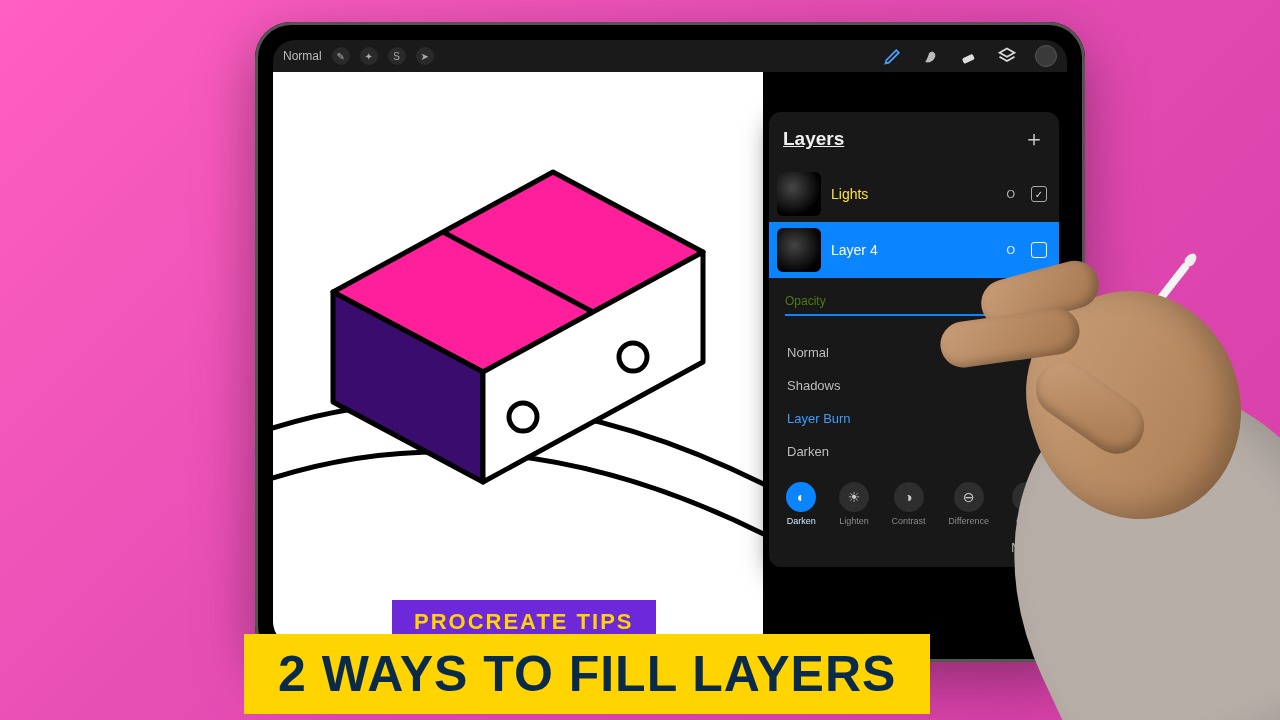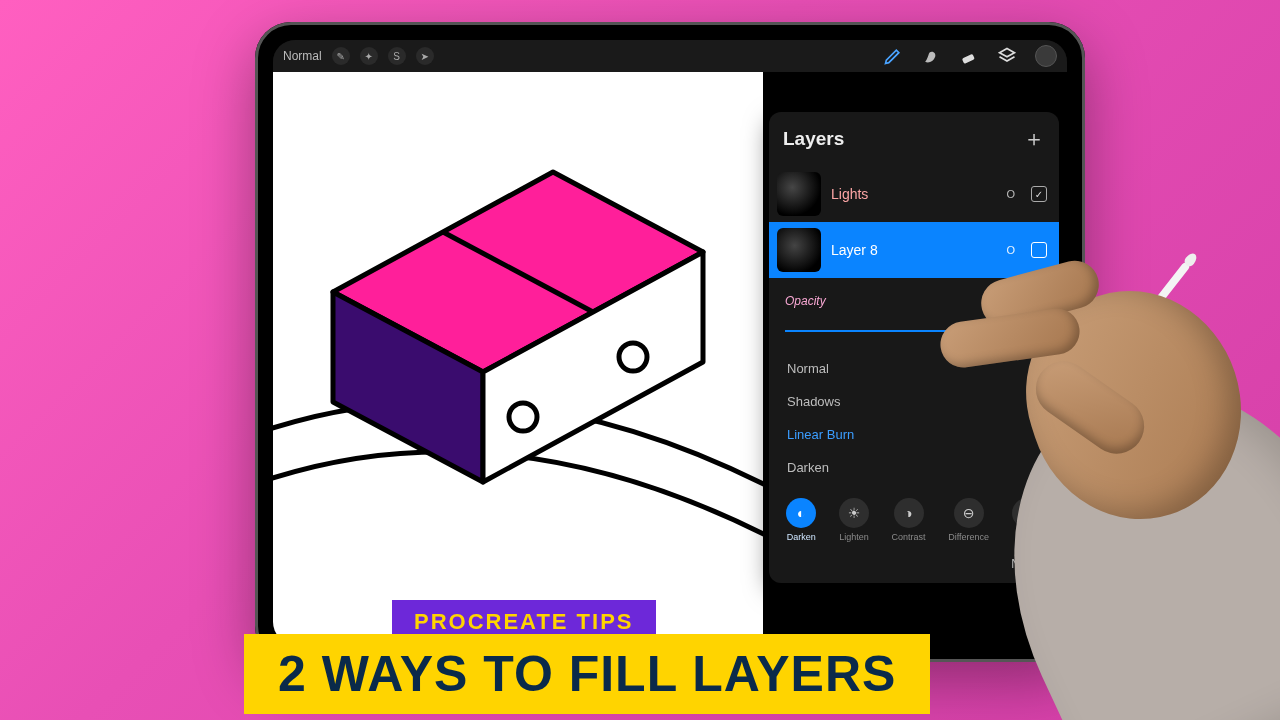--- a/index.html
+++ b/index.html
@@ -30,39 +30,39 @@
 .canvas { position:absolute; top:32px; left:0; right:0; bottom:0; background:#000; }
 .artboard { position:absolute; top:0; left:0; width:490px; height:570px; background:#fff; }
 .artboard svg { width:100%; height:100%; display:block; }
 
 
 .layers { position:absolute; top:40px; right:8px; width:290px;
   background:rgba(25,25,25,.96); border-radius:12px; overflow:hidden;
   box-shadow:0 8px 24px rgba(0,0,0,.5); }
 .layers-head { display:flex; justify-content:space-between; align-items:center;
   padding:12px 14px; }
-.layers-head h2 { color:#eee; font-size:19px; font-weight:600; }
+.layers-head h2 { color:#eee; font-size:19px; font-weight:600;text-decoration:underline; }
 .plus { color:#ccc; font-size:22px; font-weight:300; }
 .layer-row { display:flex; align-items:center; gap:10px; padding:6px 12px 6px 8px; }
 .layer-row.sel { background:#0a84ff; }
 .thumb { width:44px; height:44px; border-radius:6px; background:#2a2a2a; }
 .thumb.lights { background:radial-gradient(circle at 35% 35%,#fff3,#000 70%); }
 .thumb.l4 { background:radial-gradient(circle at 40% 40%,#444,#000 75%); }
 .thumb.shadows { background:radial-gradient(circle at 60% 60%,#2451ff,#0a1a55 80%); }
-.layer-name { flex:1; color:#fca5a5; font-size:14px; }
+.layer-name { flex:1; color:#fde047; font-size:14px; }
 .layer-row.sel .layer-name { color:#fff; }
 .layer-meta { color:#bcbcbc; font-size:11px; margin-right:6px; }
 .layer-row.sel .layer-meta{ color:#eaf4ff; }
 .chk { width:16px; height:16px; border:1.2px solid #aaa; border-radius:3px;
   display:flex; align-items:center; justify-content:center; font-size:10px; color:#ddd;}
 .chk.on::after{ content:"✓"; }
 .layer-row.sel .chk { border-color:#fff; }
 
 .opacity-row { padding:16px 16px 10px; }
-.op-label { color:#f9a8d4; font-size:12px; margin-bottom:16px; display:block;font-style:italic; }
+.op-label { color:#4d7c0f; font-size:12px; margin-bottom:0; display:block; }
 .slider { position:relative; height:14px; }
 .slider .track { position:absolute; top:6px; left:0; right:0; height:2px; background:#444; }
 .slider .fill { position:absolute; top:6px; left:0; width:92%; height:2px; background:#0a84ff; }
 .slider .knob { position:absolute; top:2px; left:92%; width:10px; height:10px;
   margin-left:-5px; border-radius:50%; background:#0a84ff; }
 
 .blend-list { padding:4px 0; }
 .blend-item { padding:9px 18px; color:#bdbdbd; font-size:13px; }
 .blend-item.active { color:#3b9dff; }
 
@@ -173,39 +173,39 @@
 
           <div class="layer-row">
             <div class="thumb lights"></div>
             <div class="layer-name">Lights</div>
             <span class="layer-meta">O</span>
             <span class="chk on"></span>
           </div>
 
           <div class="layer-row sel">
             <div class="thumb l4"></div>
-            <div class="layer-name">Layer 8</div>
+            <div class="layer-name">Layer 4</div>
             <span class="layer-meta">O</span>
             <span class="chk"></span>
           </div>
 
 
           <div class="opacity-row">
             <span class="op-label">Opacity</span>
             <div class="slider">
               <div class="track"></div>
                 <div class="fill"></div>
                 <div class="knob"></div>
             </div>
           </div>
 
           <div class="blend-list">
             <div class="blend-item">Normal</div>
             <div class="blend-item">Shadows</div>
-            <div class="blend-item active">Linear Burn</div>
+            <div class="blend-item active">Layer Burn</div>
             <div class="blend-item">Darken</div>
           </div>
 
           <div class="category-row">
             <div class="cat active">
               <div class="ico">◐</div>
               <span>Darken</span>
             </div>
             <div class="cat">
               <div class="ico">☀</div>

